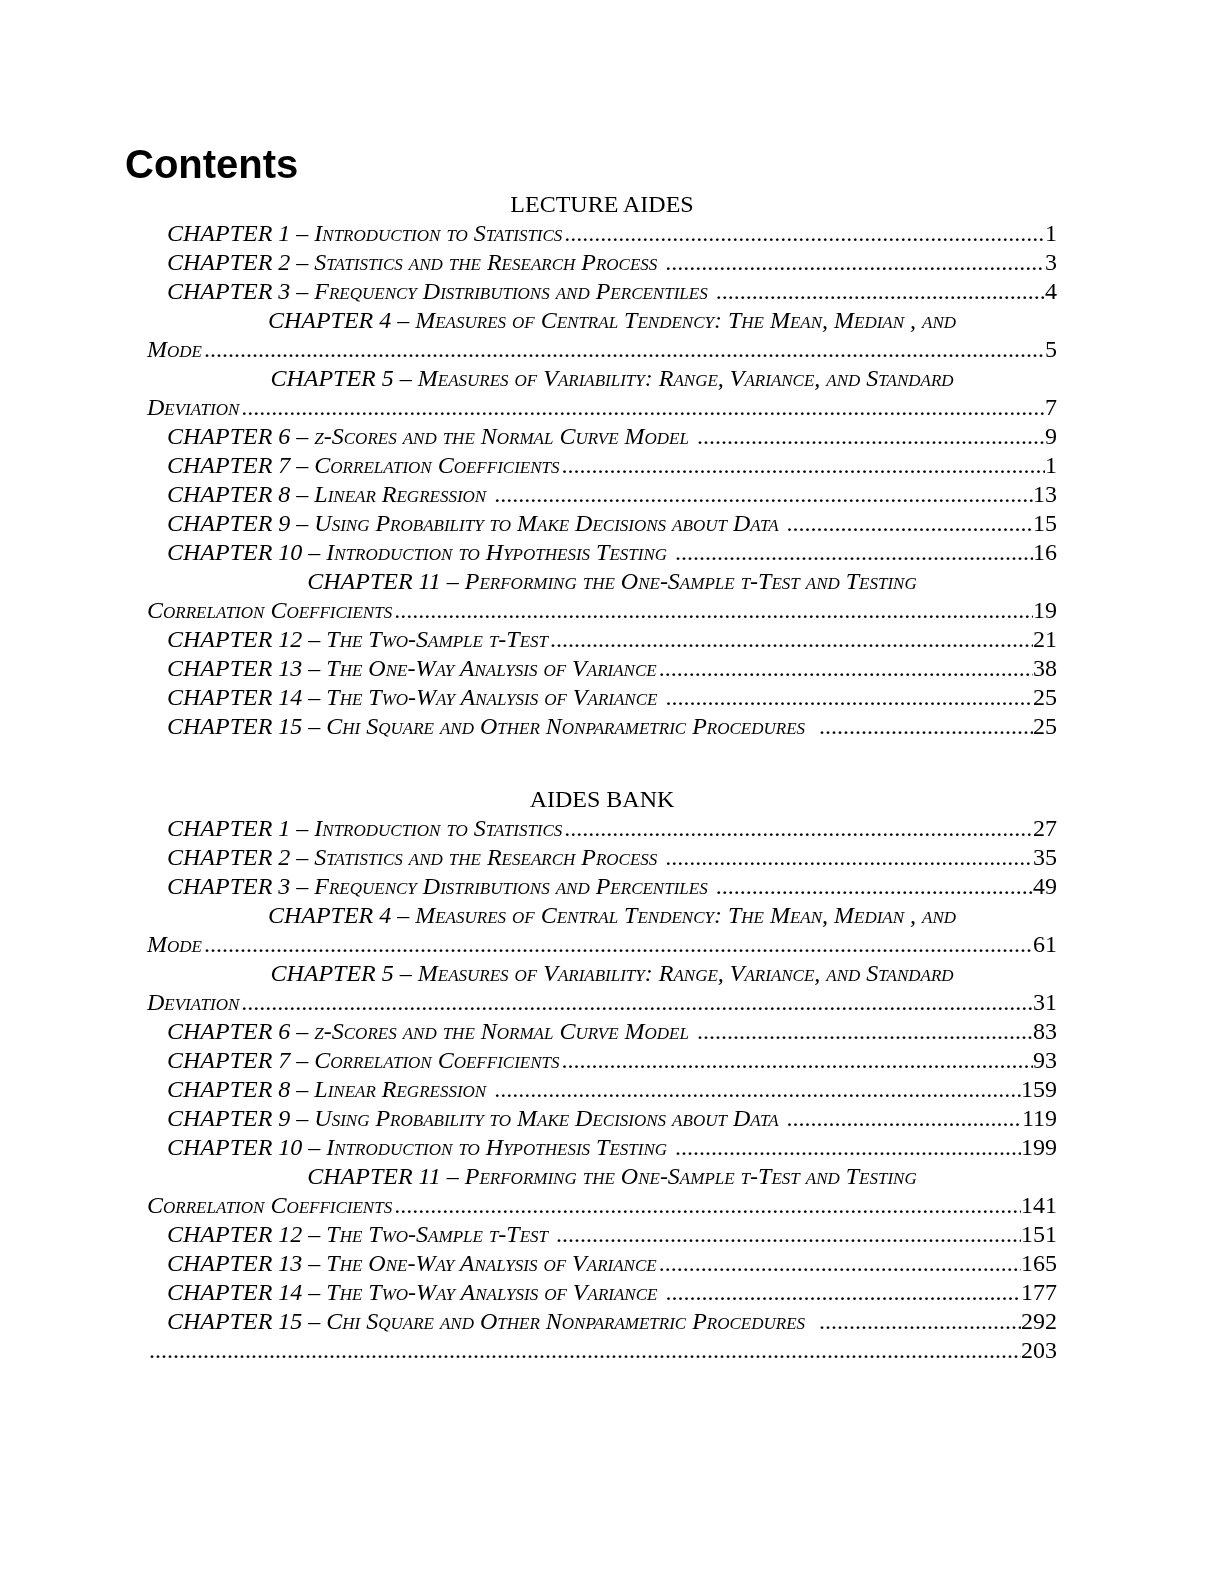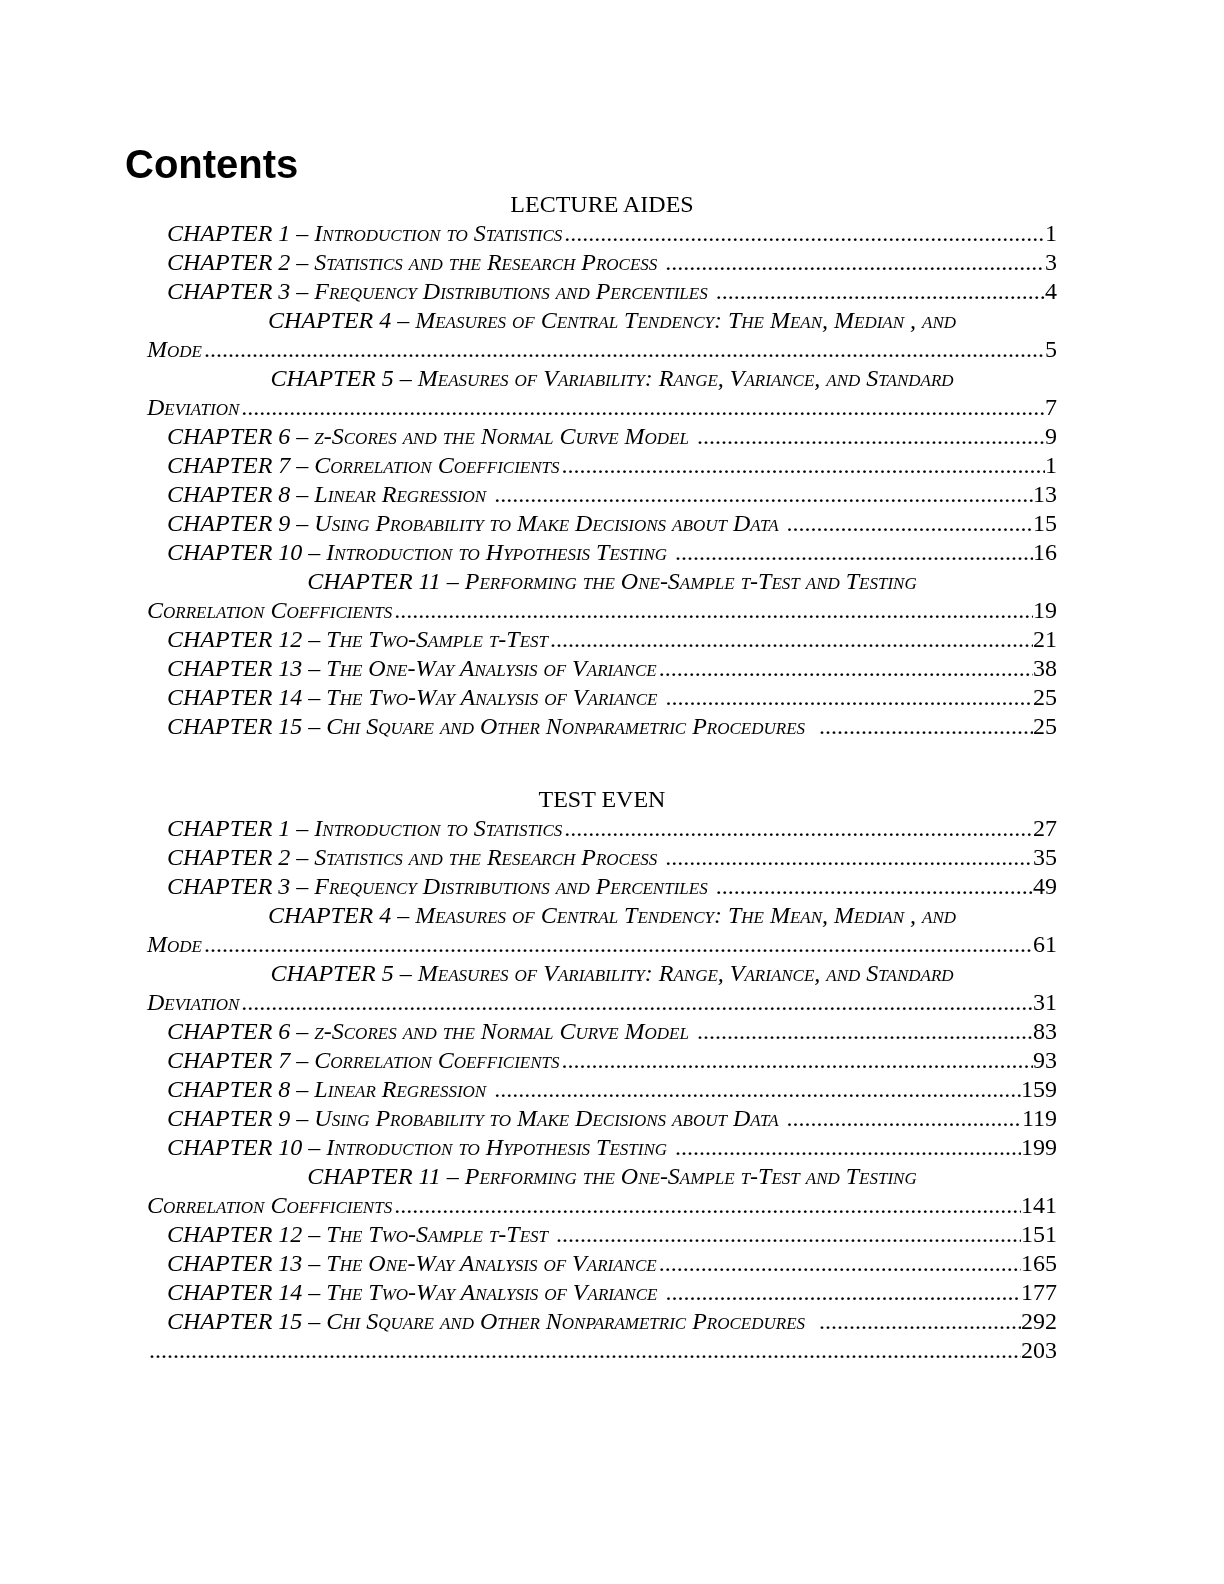--- a/index.html
+++ b/index.html
@@ -183,21 +183,21 @@
         </div>
         <div class="toc-entry">
           <div class="line leader-line indented">
             <span class="entry-label">CHAPTER 15 – Chi Square and Other Nonparametric Procedures&nbsp;&nbsp;</span>
             <span class="dots"></span>
             <span class="pagenum">25</span>
           </div>
         </div>
       </div>
       <div class="toc-section">
-        <div class="section-heading">TEST EVEN</div>
+        <div class="section-heading">AIDES BANK</div>
         <div class="toc-entry">
           <div class="line leader-line indented">
             <span class="entry-label">CHAPTER 1 – Introduction to Statistics</span>
             <span class="dots"></span>
             <span class="pagenum">27</span>
           </div>
         </div>
         <div class="toc-entry">
           <div class="line leader-line indented">
             <span class="entry-label">CHAPTER 2 – Statistics and the Research Process&nbsp;</span>

